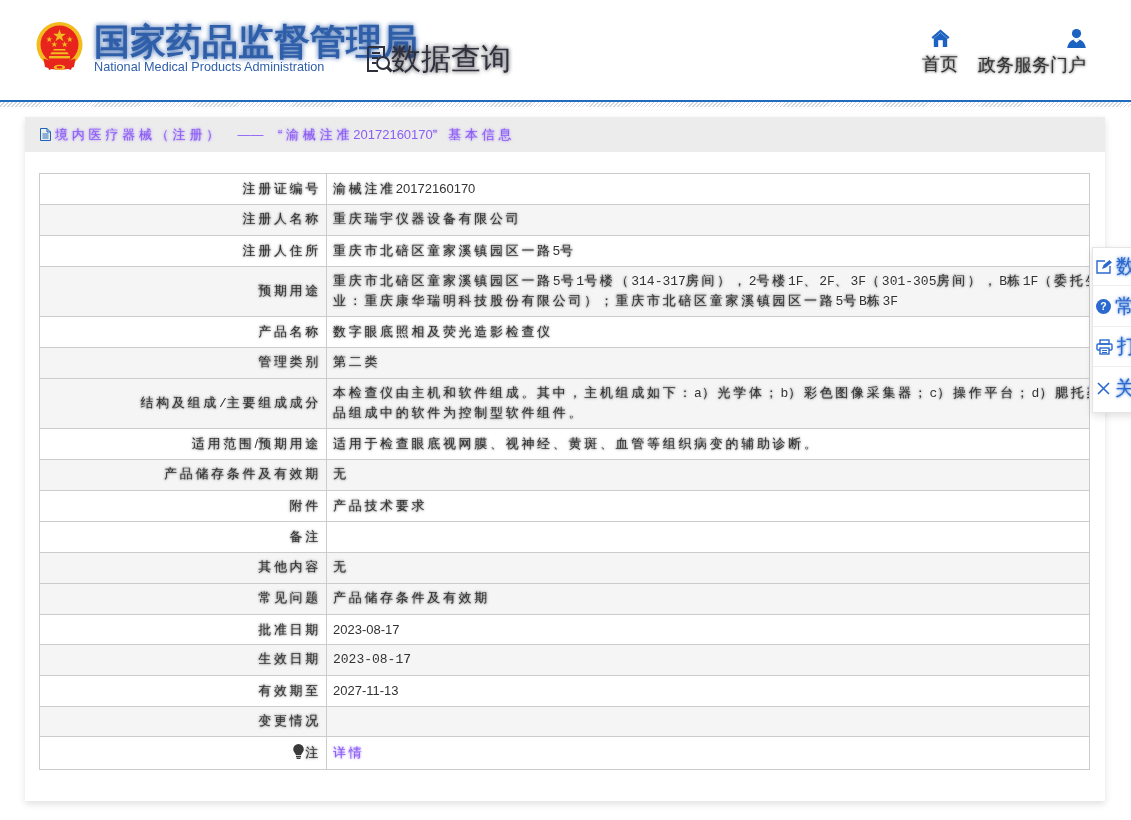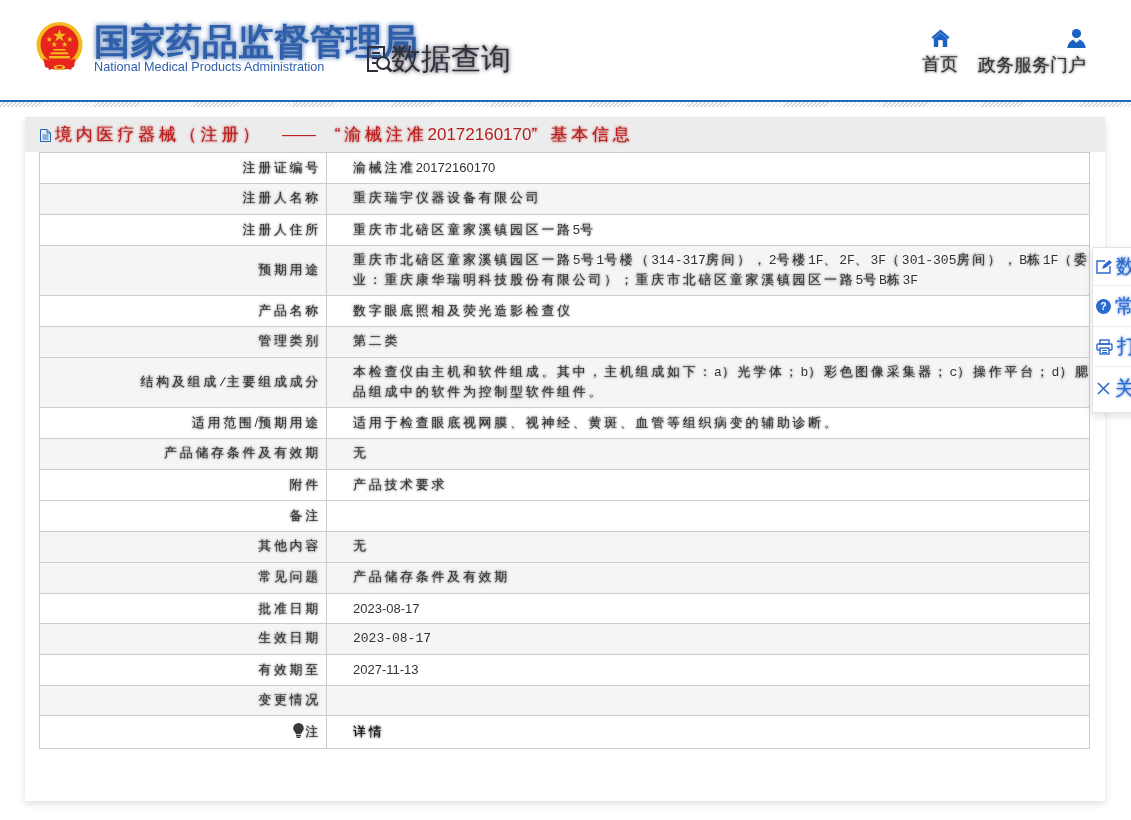--- a/index.html
+++ b/index.html
@@ -25,34 +25,34 @@
 
 
 .blueline { position:absolute; left:0; top:100px; width:1131px; height:2px; background:#1f6bc0; }
 .hatch { position:absolute; left:0; top:102px; width:1131px; height:5px;
   background:repeating-linear-gradient(135deg, #d2d7e0 0 1px, rgba(255,255,255,0) 1px 2.8px); }
 
 
 .card { position:absolute; left:25px; top:117px; width:1080px; height:684px; background:#fff;
   box-shadow:0 3px 7px rgba(0,0,0,0.12); }
 .titlebar { height:35px; background:#ececec; line-height:35px; padding-left:15px;
-  font-size:17px; color:#b91c1c; white-space:nowrap; }
+  font-size:13px; color:#8b5cf6; white-space:nowrap; }
 .titlebar svg { vertical-align:-2px; margin-right:4px; }
 
-table.info { border-collapse:collapse; margin:0 14px 0 14px; width:1051px;
+table.info { border-collapse:collapse; margin:21px 14px 0 14px; width:1051px;
   table-layout:fixed; font-size:13px; color:#333; }
 table.info td { border:1px solid #ccc; line-height:20px; overflow:hidden; }
 td.lbl { width:287px; text-align:right; padding:4px 5px 4px 4px; }
-td.val { text-align:left; padding:4px 8px 4px 26px; }
+td.val { text-align:left; padding:4px 8px 4px 6px; }
 tr.g { background:#f5f5f5;font-family:Liberation Mono, monospace; }
 tr.h1 { height:31px; }
 tr.h2 { height:50px; }
 tr.h30 { height:30px; }
 td .nw { white-space:nowrap; }
-a.detail { color:#000000; text-decoration:none; }
+a.detail { color:#8b5cf6; text-decoration:none; }
 
 
 .panel { position:absolute; left:1092px; top:247px; width:120px; height:166px;
   background:#fff; border:1px solid #e5e5e5; box-shadow:0 3px 8px rgba(0,0,0,0.12); }
 .pitem { height:38px; border-bottom:1px solid #ededed; display:flex; align-items:center;
   padding-left:3px; color:#2a6ad0; font-size:15px; white-space:nowrap; }
 .pitem:nth-child(2) { height:41px; }
 .pitem:nth-child(3) { height:40px; }
 .pitem:nth-child(4) { height:42px; border-bottom:none; }
 .pitem svg { margin-right:4px; flex:none; }

